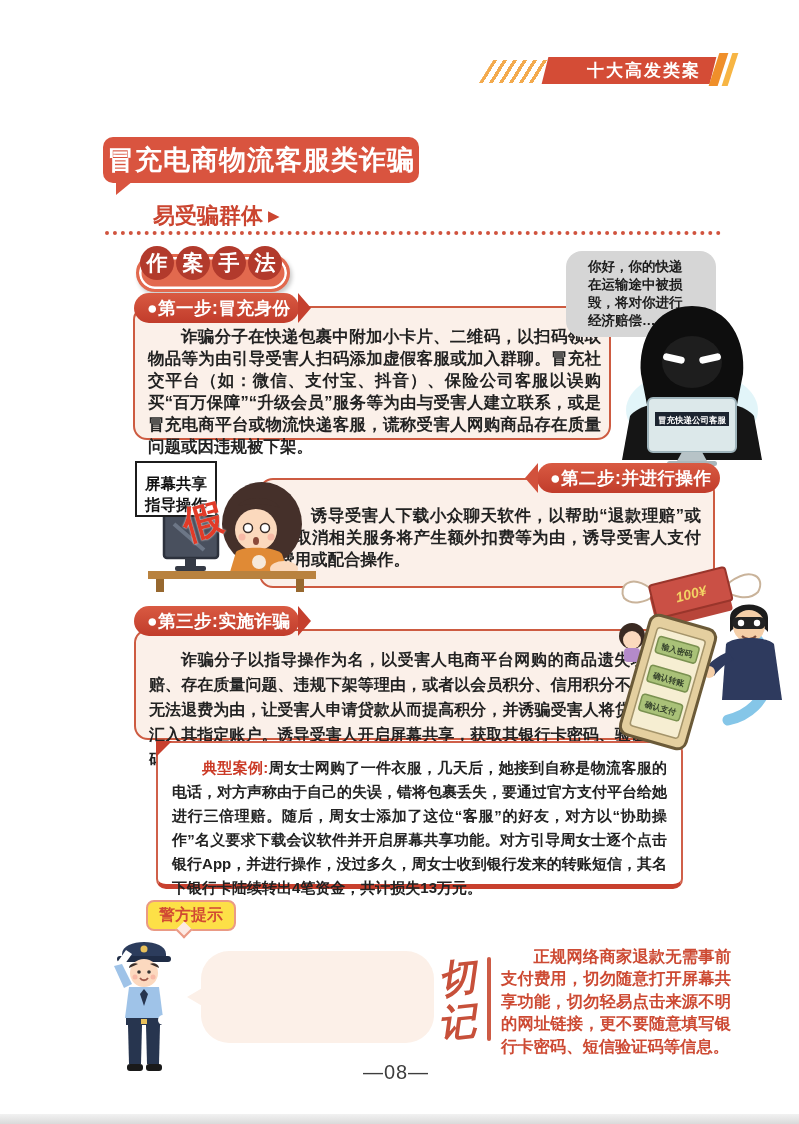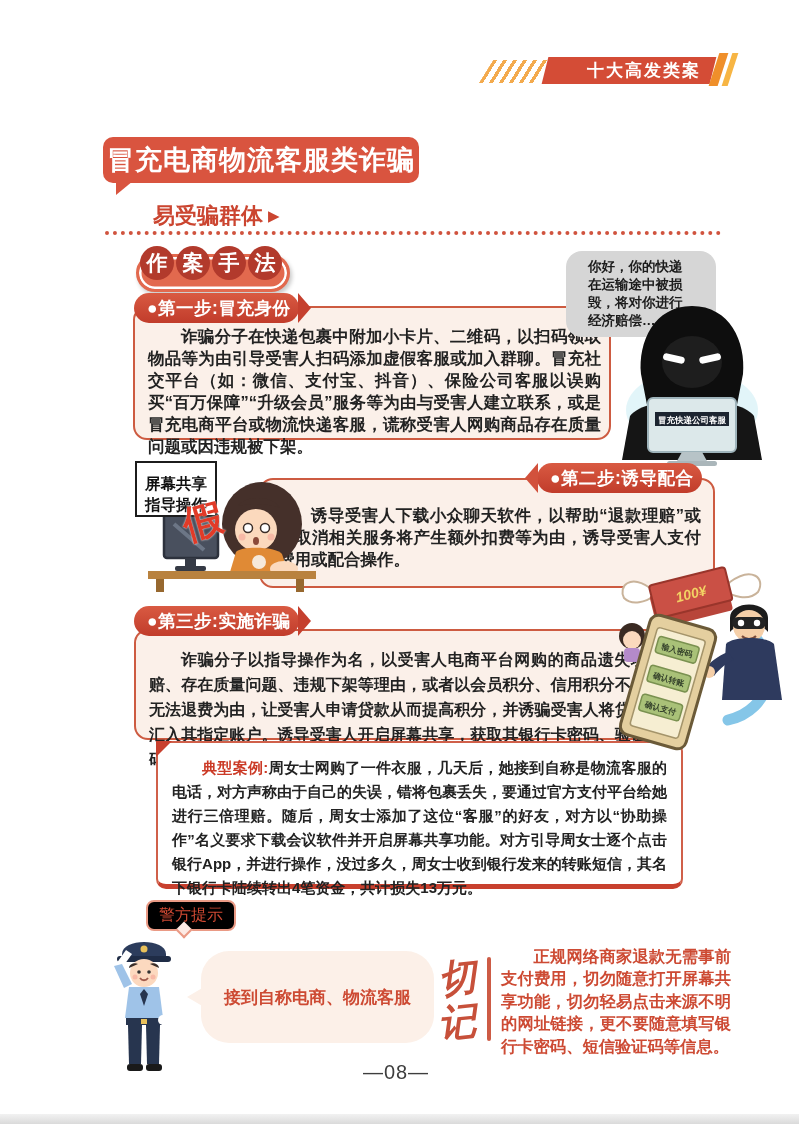--- a/index.html
+++ b/index.html
@@ -61,22 +61,22 @@
   
   .case-box{left:156px;top:741px;width:527px;height:148px;background:#fff;border:2px solid #d0604a;
     border-bottom:5px solid #c8402e;border-radius:10px;box-sizing:border-box;}
   .case-box::before{content:"";position:absolute;left:-2px;top:-2px;
     border-top:16px solid #c8402e;border-right:16px solid transparent;}
   .case-text{padding:13px 14px 0 14px;font-size:15px;line-height:24px;font-weight:600;color:#222;
     text-indent:2em;text-align:justify;}
   .case-label{color:#cb3a26;font-weight:800;}
 
   
-  .police-badge{left:146px;top:900px;padding:3px 11px;background:#000000;border:2px solid #ea9a85;
-    border-radius:8px;color:#d14a33;font-size:16px;font-weight:400;z-index:5;}
+  .police-badge{left:146px;top:900px;padding:3px 11px;background:#fde047;border:2px solid #ea9a85;
+    border-radius:8px;color:#d14a33;font-size:16px;font-weight:700;z-index:5;}
   .police-badge::after{content:"";position:absolute;left:30px;bottom:-7px;width:10px;height:10px;
     background:#fdeae4;border-right:2px solid #ea9a85;border-bottom:2px solid #ea9a85;transform:rotate(45deg);}
   .police-bubble{left:201px;top:951px;width:233px;height:92px;background:#fcf0e8;border-radius:28px;
     box-sizing:border-box;display:flex;flex-direction:column;align-items:center;justify-content:center;z-index:4;}
   .police-bubble::before{content:"";position:absolute;left:-14px;top:36px;
     border-right:17px solid #fcf0e8;border-top:10px solid transparent;border-bottom:10px solid transparent;}
   .police-bubble div{color:#cd4a33;font-size:17px;font-weight:800;line-height:31px;white-space:nowrap;}
   .remember{left:438px;top:958px;display:flex;flex-direction:column;gap:4px;z-index:4;}
   .remember span{font-family:"DejaVu Serif",serif;font-style:italic;font-weight:700;font-size:38px;
     color:#c7503a;transform:rotate(-6deg);line-height:40px;}
@@ -163,21 +163,21 @@
     <rect x="29" y="100" width="31" height="5" rx="2" fill="#353a45"></rect>
     <ellipse cx="138" cy="103" rx="14" ry="8" fill="#fbd9bd"></ellipse>
     <rect x="2" y="105" width="168" height="8" fill="#b9823f"></rect>
     <rect x="10" y="113" width="8" height="13" fill="#97682f"></rect>
     <rect x="150" y="113" width="8" height="13" fill="#97682f"></rect>
   </svg>
 
   <div class="abs step-box" style="left:259px;top:478px;width:456px;height:110px;">
     <p class="body-text" style="margin:0;padding:24px 12px 0 17px;">诱导受害人下载小众聊天软件，以帮助“退款理赔”或不取消相关服务将产生额外扣费等为由，诱导受害人支付费用或配合操作。</p>
   </div>
-  <div class="abs step-badge point-left" style="left:537px;top:463px;">●第二步:诱导配合</div>
+  <div class="abs step-badge point-left" style="left:537px;top:463px;">●第二步:并进行操作</div>
 
   <div class="abs step-box" style="left:134px;top:629px;width:545px;height:111px;">
     <p class="body-text" style="margin:0;padding:16px 30px 0 13px;line-height:25px;font-size:16px;">诈骗分子以指导操作为名，以受害人电商平台网购的商品遗失理赔、存在质量问题、违规下架等理由，或者以会员积分、信用积分不足无法退费为由，让受害人申请贷款从而提高积分，并诱骗受害人将贷款汇入其指定账户。诱导受害人开启屏幕共享，获取其银行卡密码、验证码，进而骗取资金。</p>
   </div>
   <div class="abs step-badge point-right" style="left:134px;top:606px;">●第三步:实施诈骗</div>
 
   <svg class="abs" style="left:610px;top:560px;z-index:6;" width="189" height="192" viewBox="0 0 189 192">
     <path d="M40,28 C20,14 8,26 14,38 C22,46 36,42 44,36 Z" fill="#ffffff" stroke="#c9b39a" stroke-width="2"></path>
     <path d="M120,22 C142,6 156,18 148,32 C138,42 122,36 114,30 Z" fill="#ffffff" stroke="#c9b39a" stroke-width="2"></path>
     <g transform="translate(80,34) rotate(-14)">
@@ -235,21 +235,20 @@
     <rect x="24" y="86" width="36" height="7" fill="#27354f"></rect>
     <rect x="39" y="87" width="6" height="5" fill="#e8c05a"></rect>
     <path d="M26,93 L40,93 L39,132 L27,132 Z" fill="#27354f"></path>
     <path d="M44,93 L58,93 L57,132 L45,132 Z" fill="#27354f"></path>
     <rect x="25" y="132" width="16" height="7" rx="3" fill="#1a1a1a"></rect>
     <rect x="44" y="132" width="16" height="7" rx="3" fill="#1a1a1a"></rect>
     <circle cx="61" cy="88" r="5" fill="#ffffff"></circle>
   </svg>
 
   <div class="abs police-bubble">
-    <div>接到自称电商、物流客服</div>
   </div>
 
   <div class="abs remember">
     <span>切</span>
     <span>记</span>
   </div>
   <div class="abs tip-divider"></div>
   <p class="abs tip-text" style="margin:1px;">正规网络商家退款无需事前支付费用，切勿随意打开屏幕共享功能，切勿轻易点击来源不明的网址链接，更不要随意填写银行卡密码、短信验证码等信息。</p>
 
   <div class="abs page-num">—08—</div>

